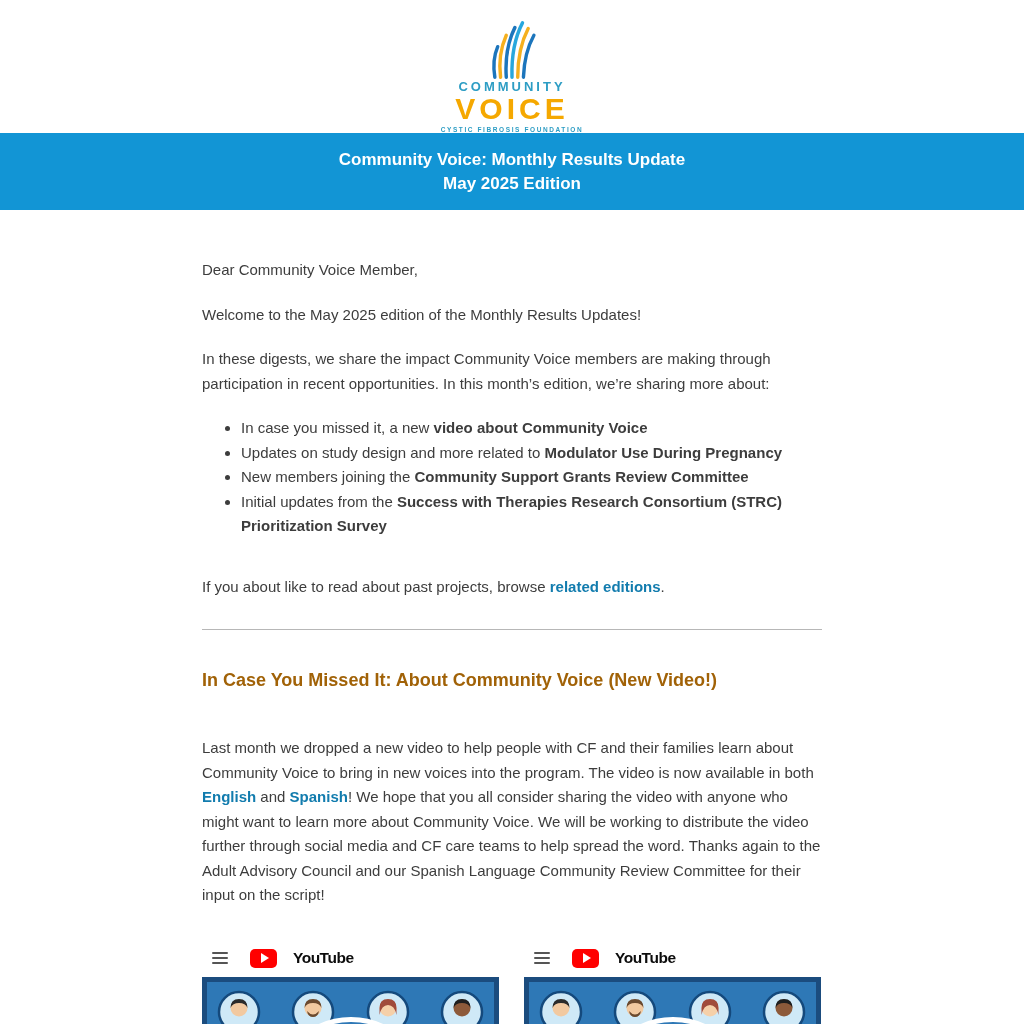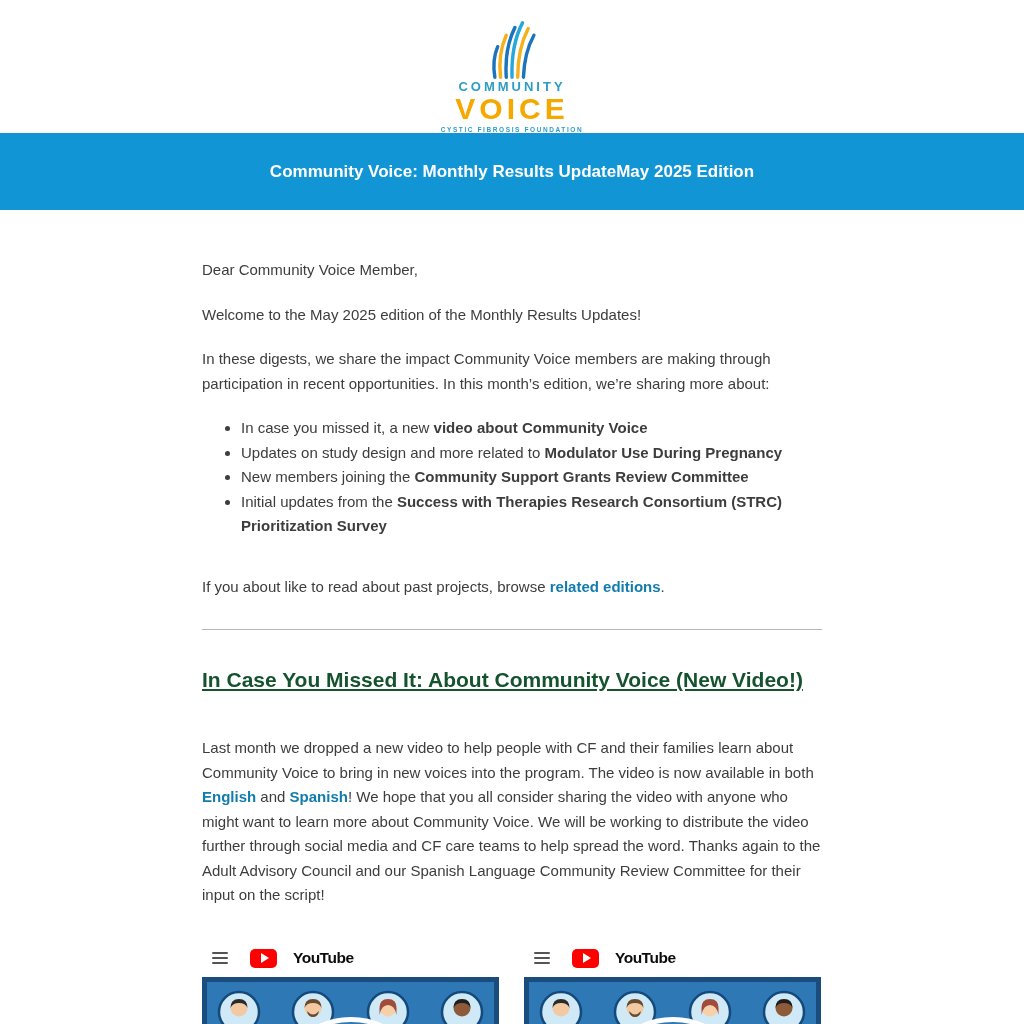--- a/index.html
+++ b/index.html
@@ -8,34 +8,34 @@
 
   
   .logo-area { height:133px; display:flex; flex-direction:column; align-items:center;
                justify-content:flex-start; padding-top:20px; }
   .logo-mark { display:block; }
   .logo-community { color:#2d9dc4; font-size:13px; font-weight:bold; letter-spacing:3px; margin-top:-2px; }
   .logo-voice { color:#f5a800; font-size:30px; font-weight:bold; letter-spacing:4px; line-height:30px; }
   .logo-tagline { color:#2d9dc4; font-size:6.5px; font-weight:bold; letter-spacing:1.6px; margin-top:2px; }
 
   
-  .banner { height:77px; background:#1295d5; display:flex; flex-direction:row;
+  .banner { height:77px; background:#1295d5; display:flex; flex-direction:column;
             align-items:center; justify-content:center; color:#ffffff;
             font-weight:bold; font-size:17px; line-height:24px; text-align:center; }
 
   
   .content { width:620px; margin:0 auto; color:#3d3d3d; font-size:15px; line-height:24.5px;
              padding-top:28px; }
   .content p { margin:20px 0; }
   .content ul { margin:20px 0 36px 0; padding-left:39px; }
   .content li { margin:0; }
   .bold { font-weight:bold; }
   a.link { color:#127cae; font-weight:bold; text-decoration:none; cursor:pointer; }
   hr.divider { border:none; border-top:1px solid #b7b7b7; margin:30px 0 0 0; }
-  h2.section-heading { color:#14532d; font-size:21px; line-height:24px; margin:38px 0 0 0;text-decoration:underline; }
+  h2.section-heading { color:#a16207; font-size:18px; line-height:24px; margin:38px 0 0 0; }
   .after-heading { margin-top:44px !important; }
 
   
   .videos { display:flex; gap:25px; margin-top:32px; }
   .video-thumb { width:297px; cursor:pointer; }
   .yt-header { height:37px; background:#ffffff; display:flex; align-items:center; padding-left:10px; }
   .hamburger { width:16px; display:flex; flex-direction:column; gap:3px; }
   .hamburger span { display:block; height:2px; background:#555; border-radius:1px; }
   .yt-logo { display:flex; align-items:center; gap:16px; margin-left:22px; }
   .yt-play { width:27px; height:19px; background:#ff0000; border-radius:5px;

